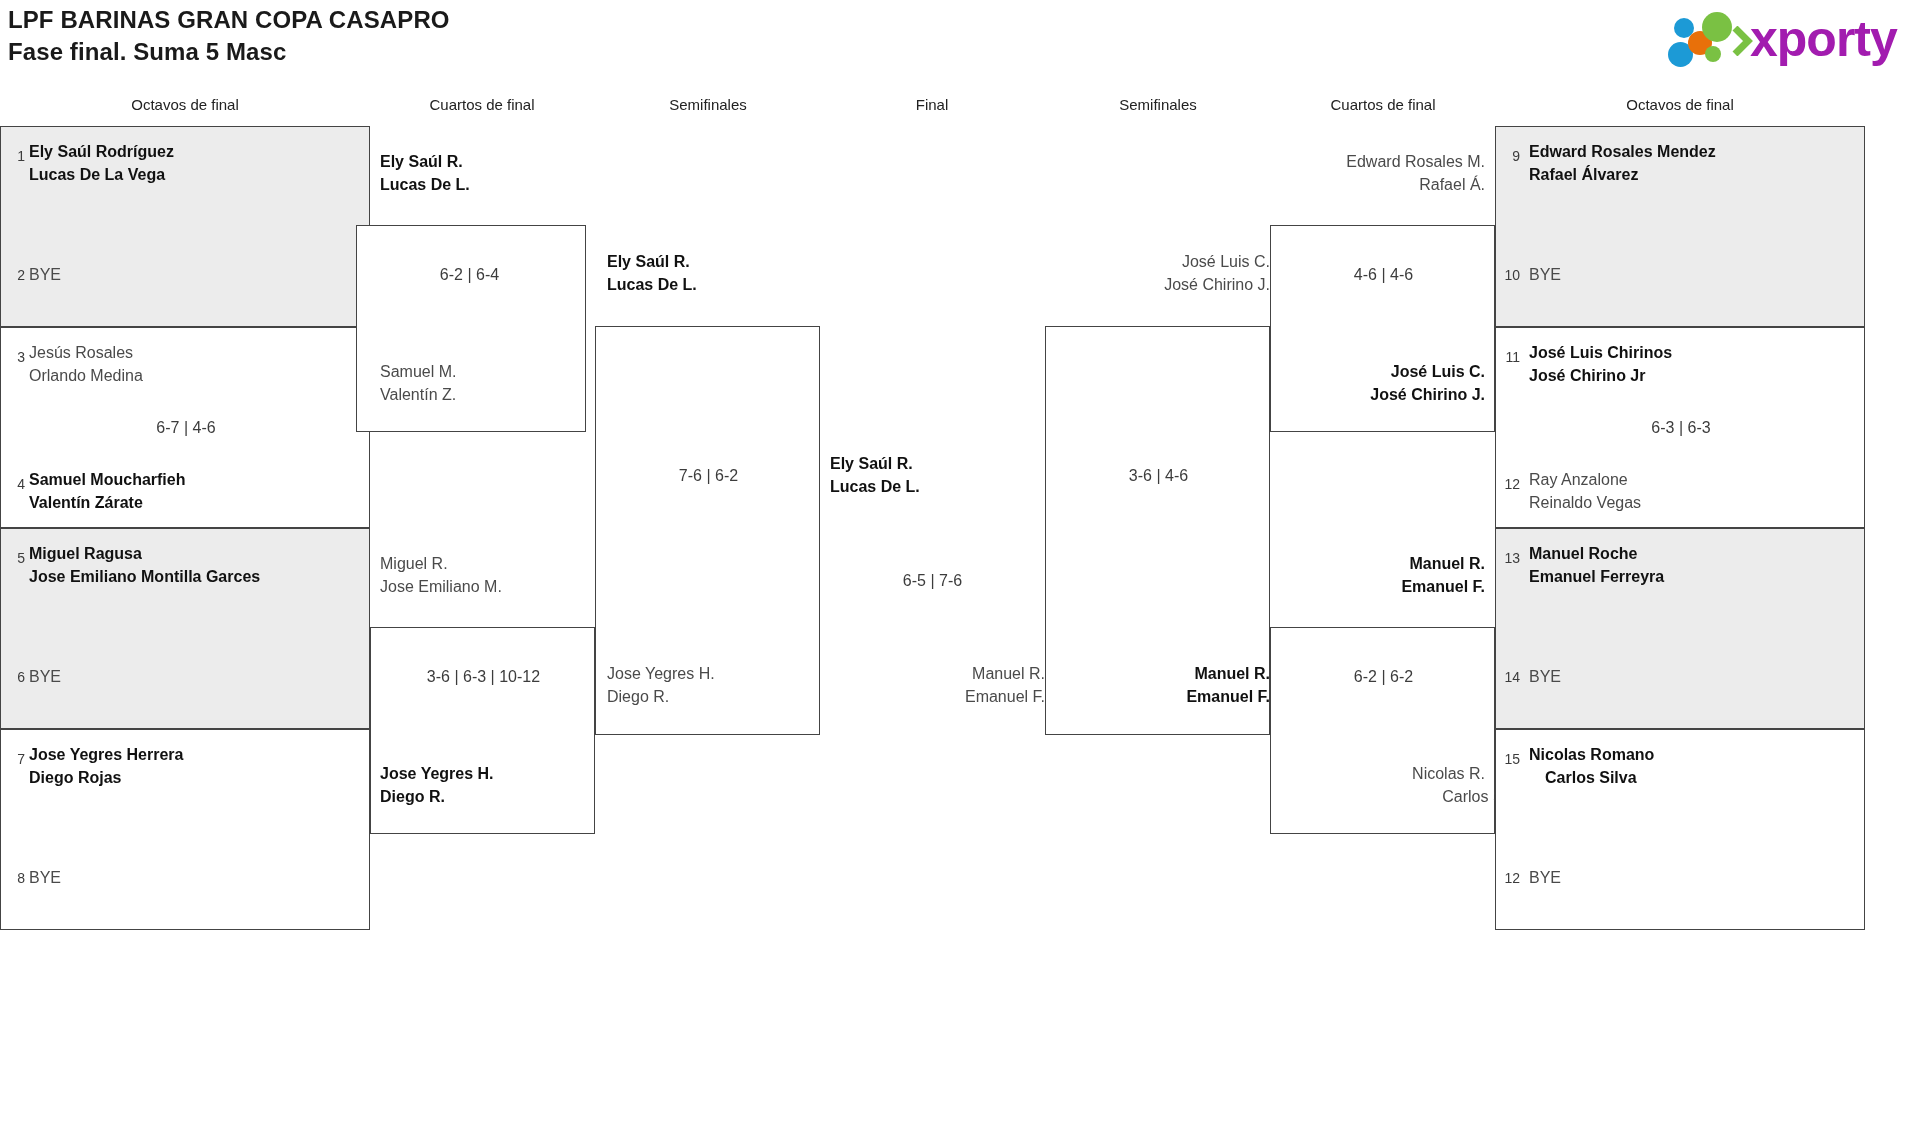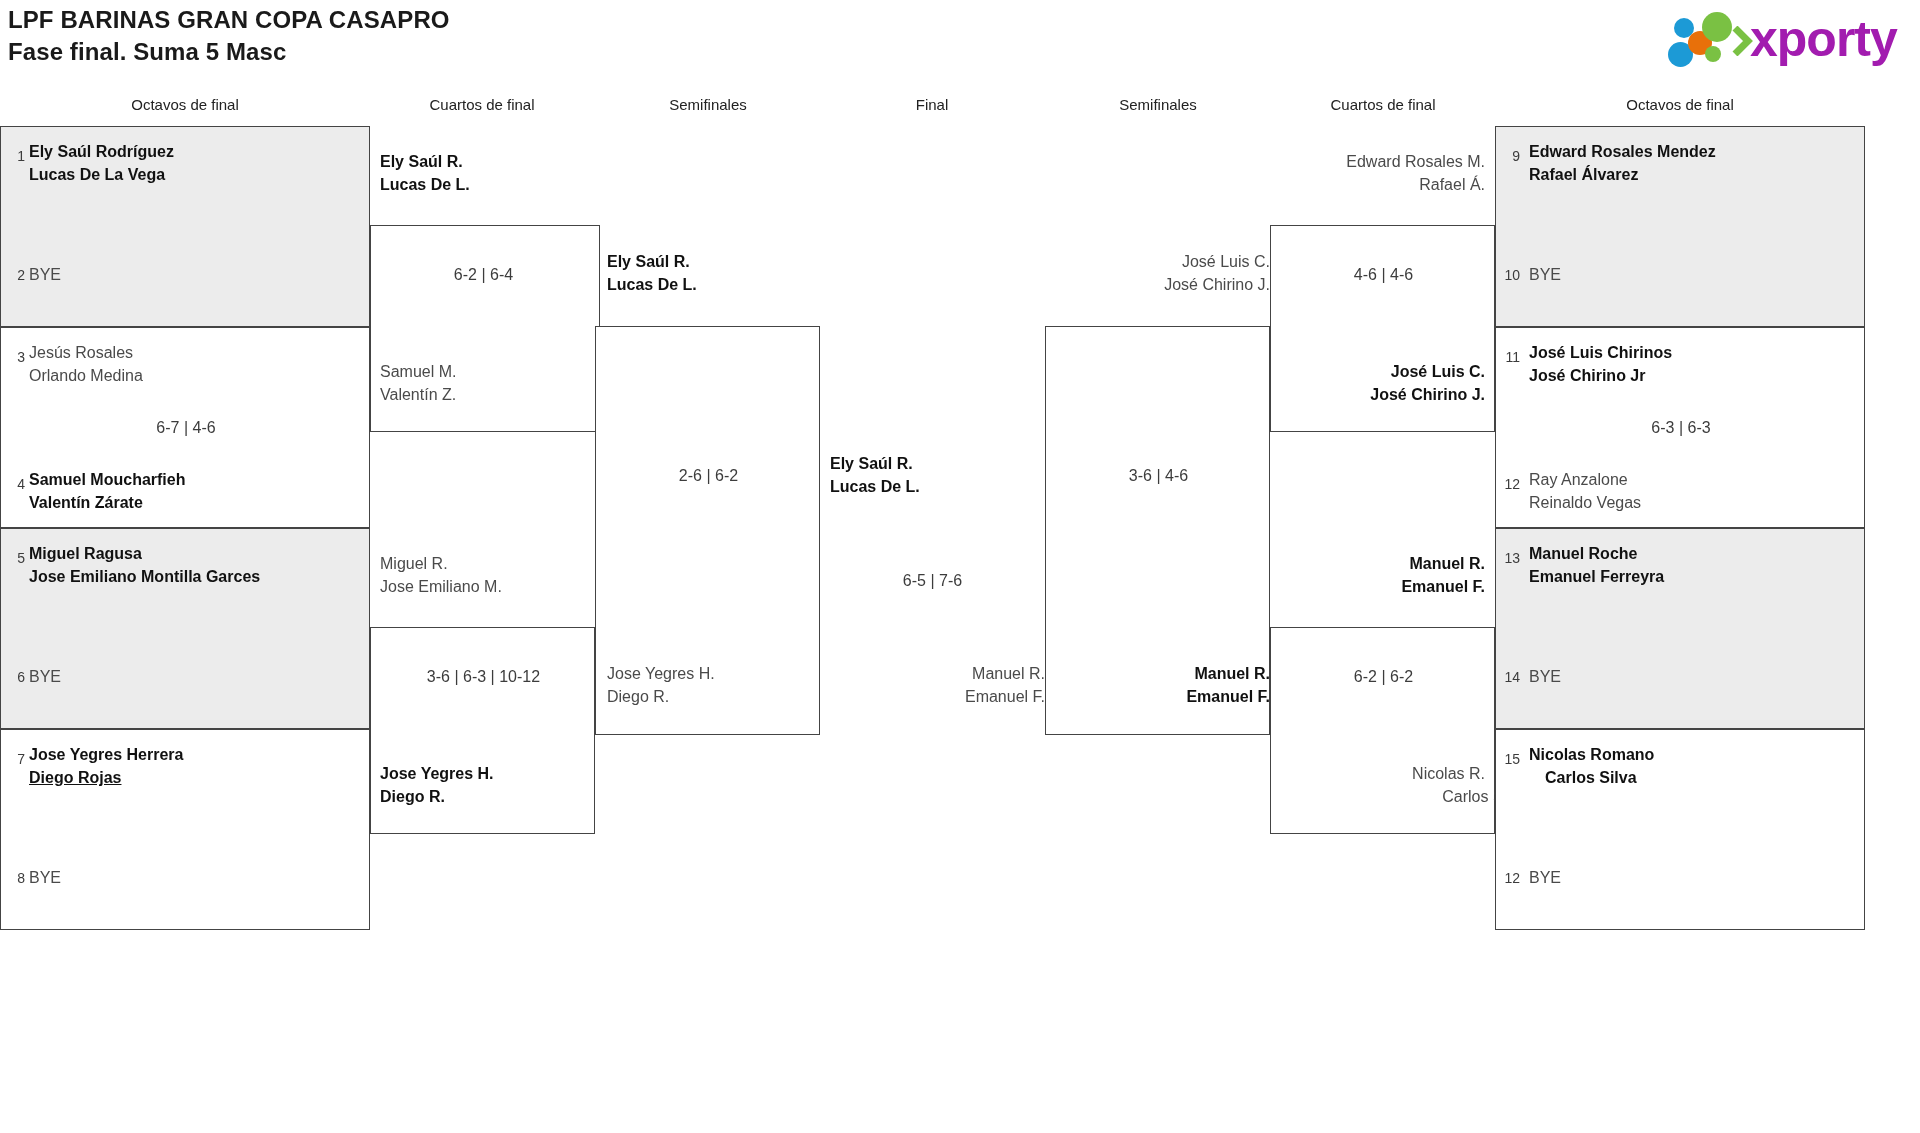--- a/index.html
+++ b/index.html
@@ -186,45 +186,45 @@
   <span class="seed" style="left:0px; top:21px;">5</span>
   <span class="team win" style="left:28px; top:13px;">Miguel Ragusa</span>
   <span class="team win" style="left:28px; top:36px;">Jose Emiliano Montilla Garces</span>
   <span class="seed" style="left:0px; top:140px;">6</span>
   <span class="byetext" style="left:28px; top:138px;">BYE</span>
 </div>
 
 <div class="box" style="left:0px; top:729px; width:370px; height:201px;">
   <span class="seed" style="left:0px; top:21px;">7</span>
   <span class="team win" style="left:28px; top:13px;">Jose Yegres Herrera</span>
-  <span class="team win" style="left:28px; top:36px;text-decoration:underline;">Diego Rojas</span>
+  <span class="team win" style="left:28px; top:36px;">Diego Rojas</span>
   <span class="seed" style="left:0px; top:140px;">8</span>
   <span class="byetext" style="left:28px; top:138px;">BYE</span>
 </div>
 
 <span class="adv win" style="left:380px; top:150px;">Ely Saúl R.</span>
 <span class="adv win" style="left:380px; top:173px;">Lucas De L.</span>
-<div class="box" style="left:370px; top:225px; width:230px; height:207px;">
+<div class="box" style="left:356px; top:225px; width:230px; height:207px;">
   <span class="score" style="left:0px; top:40px; width:225px;">6-2 | 6-4</span>
 </div>
 <span class="adv lose" style="left:380px; top:360px;">Samuel M.</span>
 <span class="adv lose" style="left:380px; top:383px;">Valentín Z.</span>
 
 <span class="adv lose" style="left:380px; top:552px;">Miguel R.</span>
 <span class="adv lose" style="left:380px; top:575px;">Jose Emiliano M.</span>
 <div class="box" style="left:370px; top:627px; width:225px; height:207px;">
   <span class="score" style="left:0px; top:40px; width:225px;">3-6 | 6-3 | 10-12</span>
 </div>
 <span class="adv win" style="left:380px; top:762px;">Jose Yegres H.</span>
 <span class="adv win" style="left:380px; top:785px;">Diego R.</span>
 
 <span class="adv win" style="left:607px; top:250px;">Ely Saúl R.</span>
 <span class="adv win" style="left:607px; top:273px;">Lucas De L.</span>
 <div class="box" style="left:595px; top:326px; width:225px; height:409px;">
-  <span class="score" style="left:0px; top:140px; width:225px;">2-6 | 6-2</span>
+  <span class="score" style="left:0px; top:140px; width:225px;">7-6 | 6-2</span>
 </div>
 <span class="adv lose" style="left:607px; top:662px;">Jose Yegres H.</span>
 <span class="adv lose" style="left:607px; top:685px;">Diego R.</span>
 
 <span class="adv win" style="left:830px; top:452px;">Ely Saúl R.</span>
 <span class="adv win" style="left:830px; top:475px;">Lucas De L.</span>
 <span class="score" style="left:820px; top:572px; width:225px;">6-5 | 7-6</span>
 <span class="adv lose right" style="left:820px; top:662px; width:225px;">Manuel R.</span>
 <span class="adv lose right" style="left:820px; top:685px; width:225px;">Emanuel F.</span>
 

